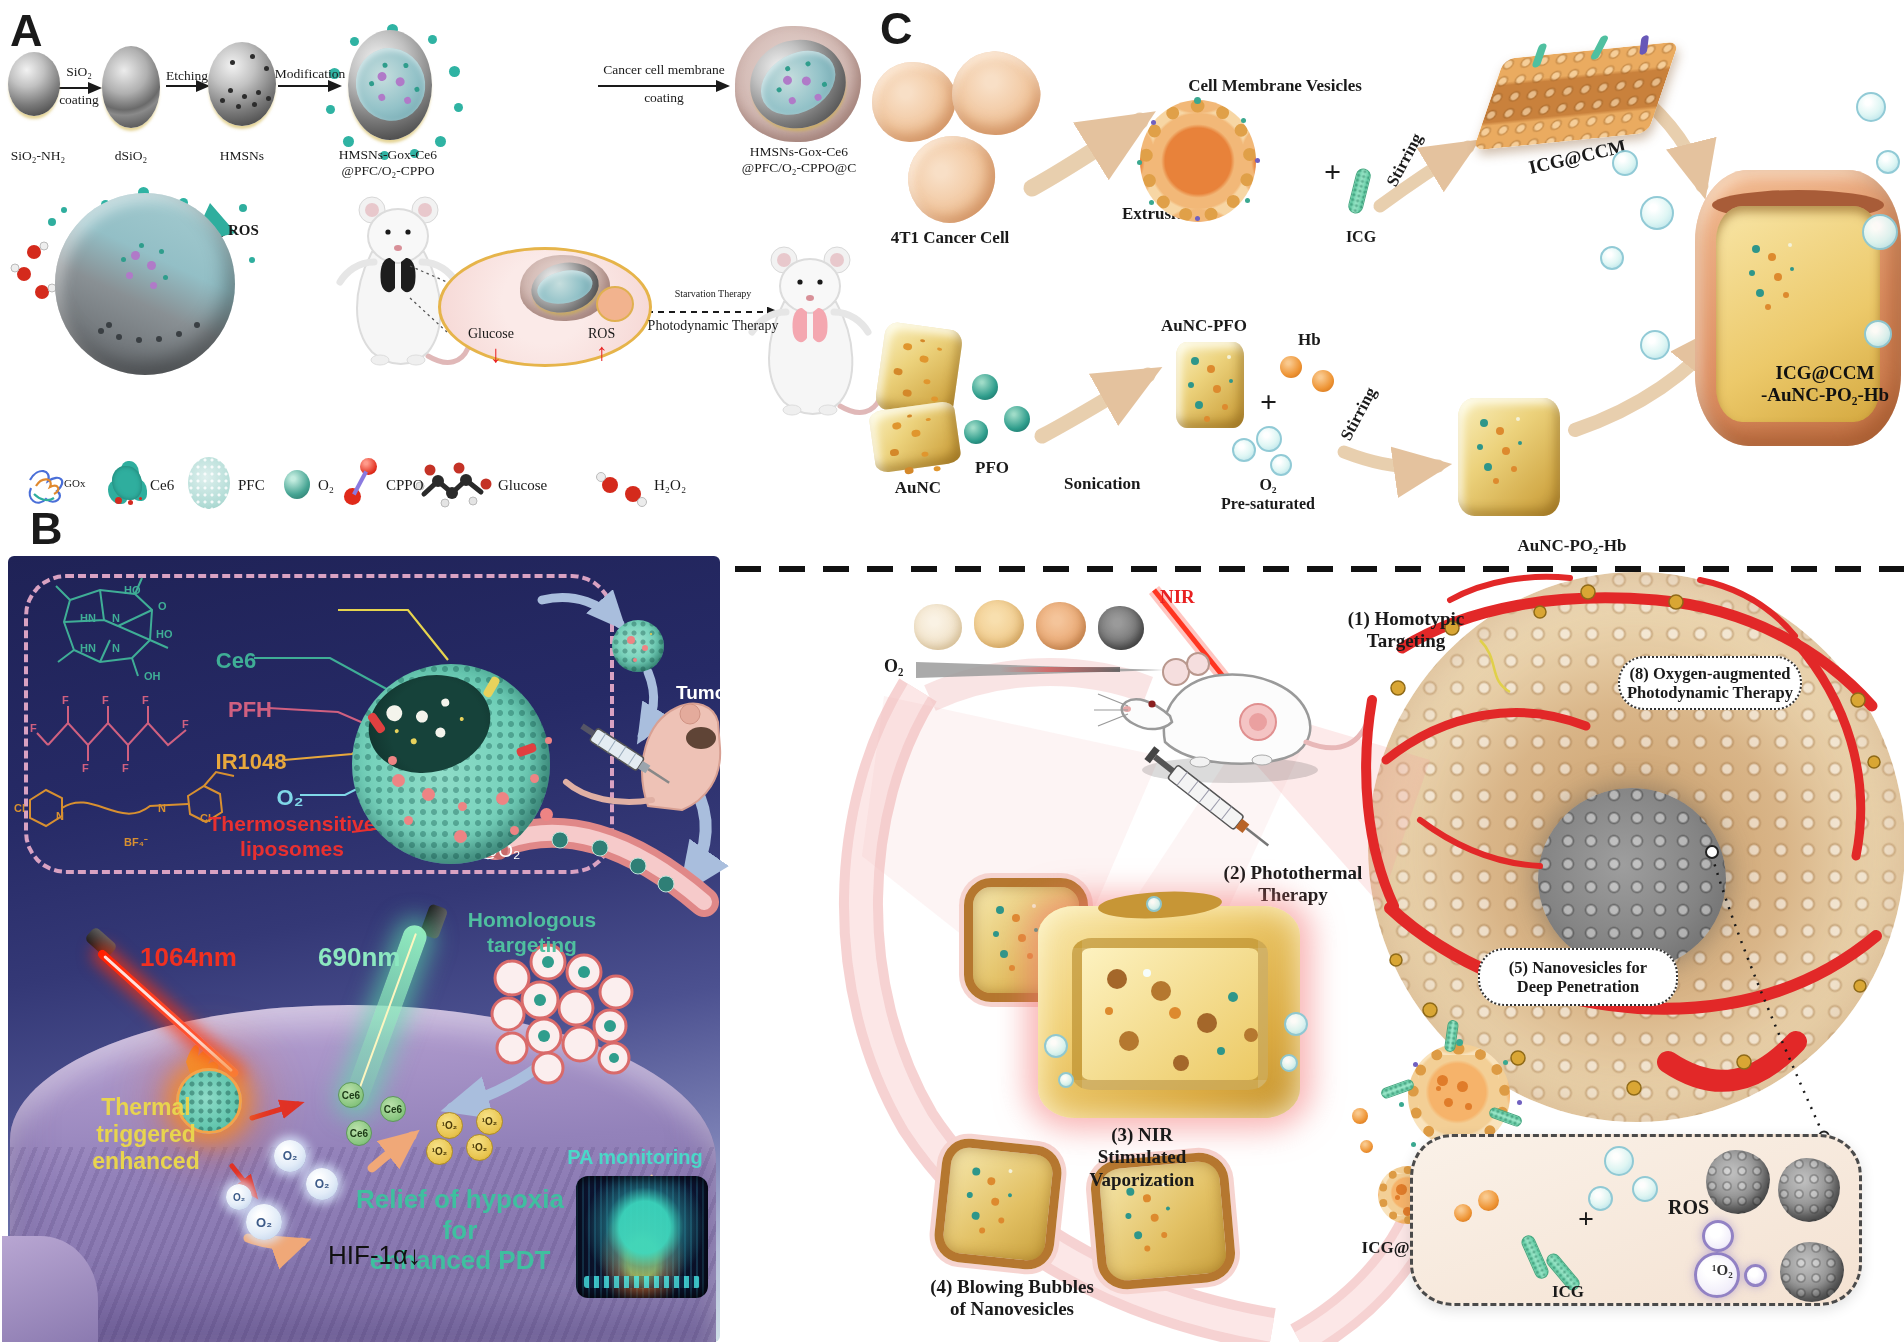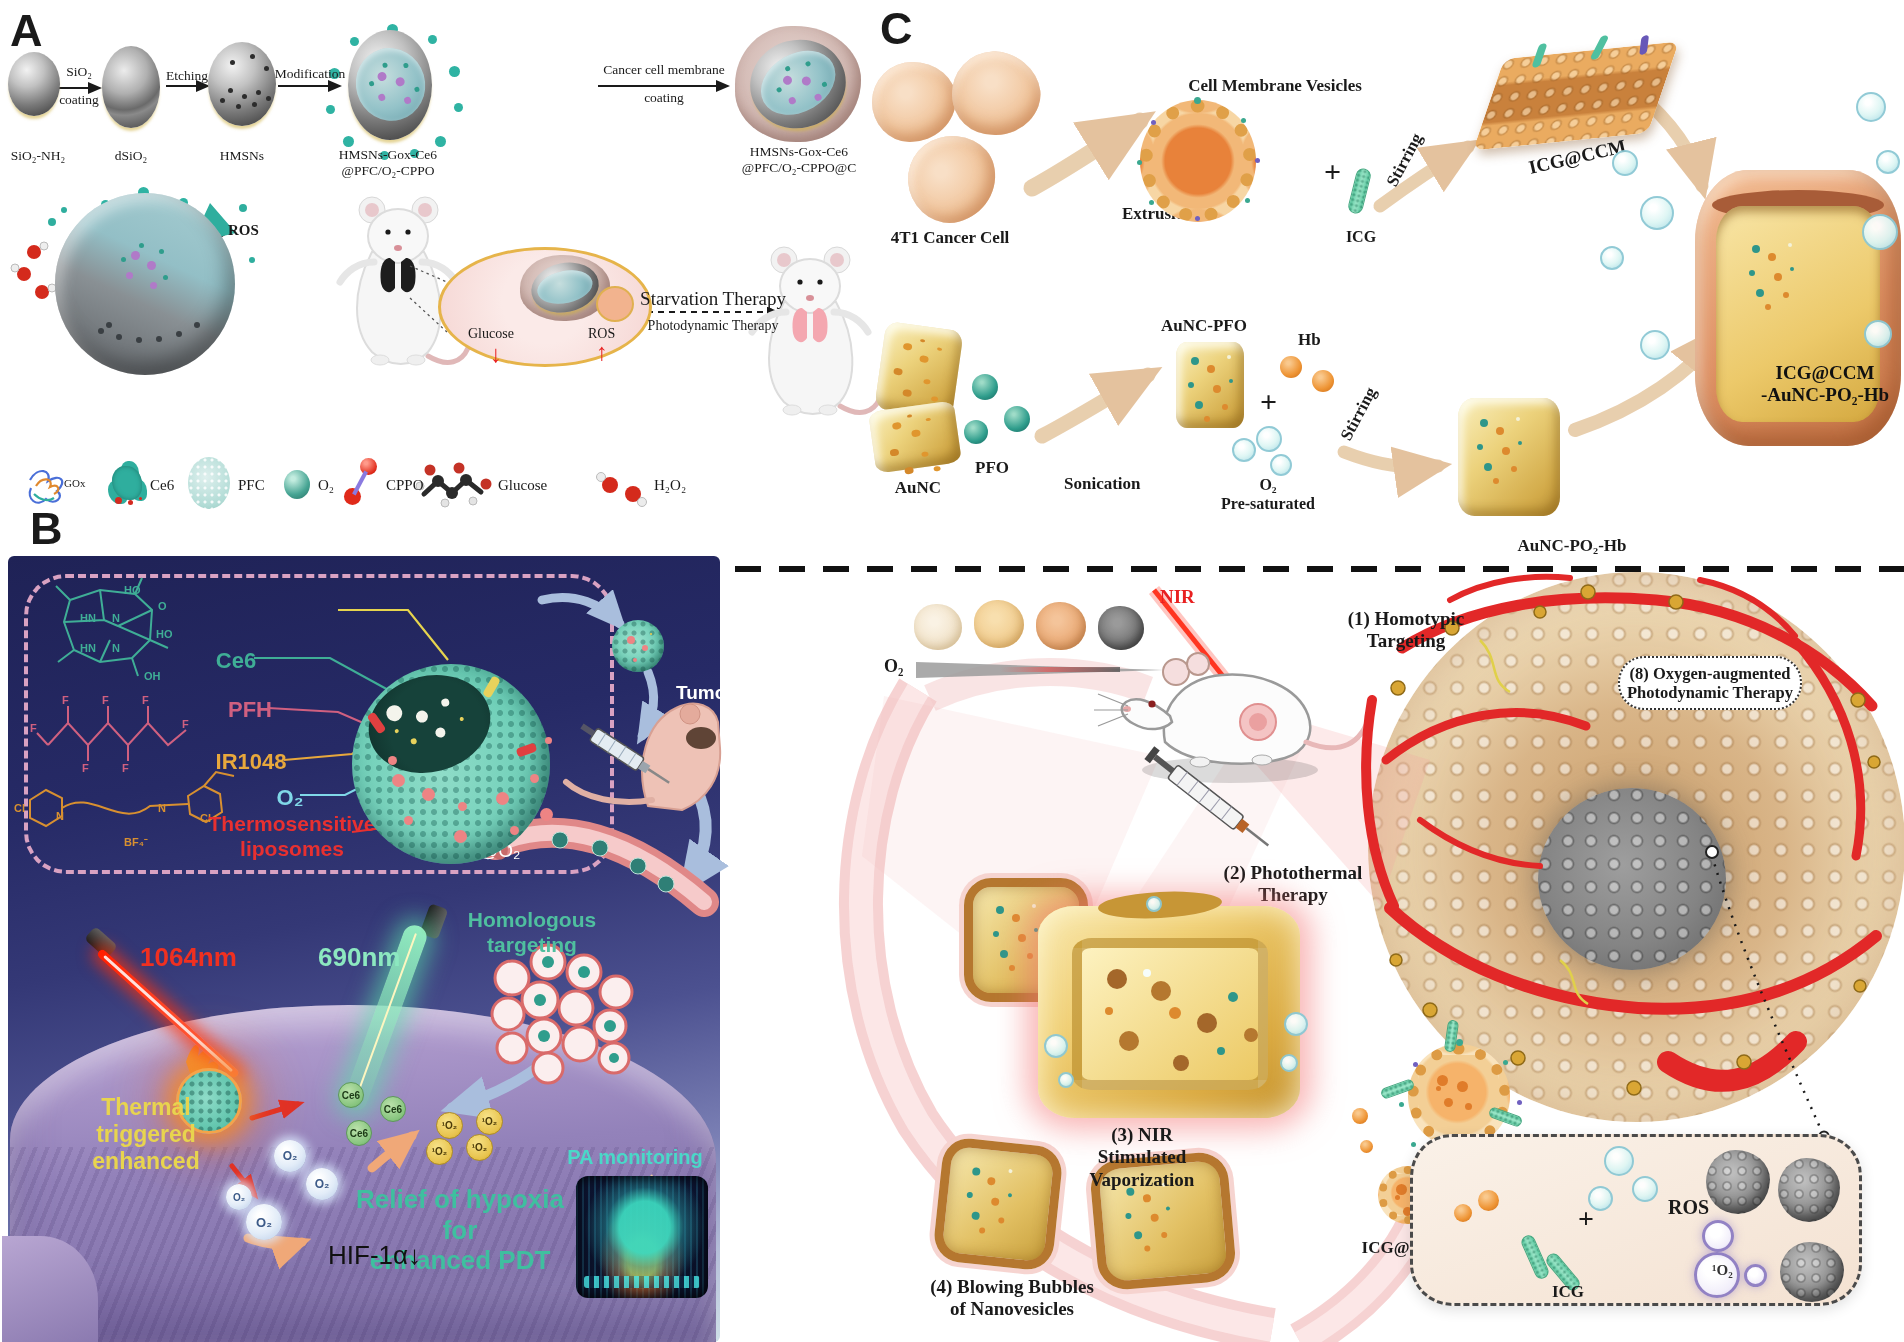--- a/index.html
+++ b/index.html
@@ -416,21 +416,21 @@
     <div class="sphA" style="left:12%;top:12%;width:76%;height:74%;transform:rotate(-12deg)">
         <div class="inner4" style="transform:rotate(0)"></div>
       </div>
   </div>
   <div class="ab" style="left:596px;top:286px;width:38px;height:36px;border-radius:50%;background:#f2b38e;border:2px solid #e0b050"></div>
   <div class="tx" style="left:468px;top:326px;width:54px;font-size:14px">Glucose</div>
   <div class="tx" style="left:588px;top:326px;width:38px;font-size:14px">ROS</div>
   <div class="tx b" style="left:490px;top:340px;font-size:24px;color:#e82020">↓</div>
   <div class="tx b" style="left:596px;top:338px;font-size:24px;color:#e82020">↑</div>
 
-  <div class="tx ctr" style="left:628px;top:288px;width:170px;font-size:19px">Starvation Therapy</div>
+  <div class="tx ctr" style="left:628px;top:288px;width:170px;font-size:10px">Starvation Therapy</div>
   <div class="tx ctr" style="left:622px;top:318px;width:182px;font-size:14px">Photodynamic Therapy</div>
 
   <div class="tx" style="left:64px;top:477px;font-size:11px">GOx</div>
   <div class="ce6i" style="left:112px;top:466px;width:30px;height:34px"></div>
   <div class="tx" style="left:150px;top:477px;font-size:15px">Ce6</div>
   <div class="ab pfc" style="left:188px;top:457px;width:42px;height:52px"></div>
   <div class="tx" style="left:238px;top:477px;font-size:15px">PFC</div>
   <div class="ab o2b" style="left:284px;top:470px;width:26px;height:29px"></div>
   <div class="tx" style="left:318px;top:477px;font-size:15px">O₂</div>
   <div class="cppo" style="left:344px;top:458px;width:36px;height:50px"></div>
@@ -589,20 +589,24 @@
 
   <div class="tx b" style="left:1160px;top:586px;font-size:19px;color:#e82020">NIR</div>
   <div class="tx b ctr" style="left:1336px;top:608px;width:140px;font-size:19px">(1) Homotypic
 Targeting</div>
   <div class="boxW" style="left:1618px;top:656px;width:184px;height:54px">
       <span class="tx b ctr" style="position:static;font-size:16.5px">(8) Oxygen-augmented
 Photodynamic Therapy</span>
     </div>
   <div class="tx b ctr" style="left:1220px;top:862px;width:146px;font-size:19px">(2) Photothermal
 Therapy</div>
+  <div class="boxW" style="left:1478px;top:948px;width:200px;height:58px">
+      <span class="tx b ctr" style="position:static;font-size:16.5px">(5) Nanovesicles for
+Deep Penetration</span>
+    </div>
 
   <div class="ring cdots" style="left:964px;top:878px;width:124px;height:124px"></div>
   <div class="ring cdots" style="left:938px;top:1142px;width:120px;height:124px;transform:rotate(6deg)"></div>
   <div class="ring cdots" style="left:1094px;top:1156px;width:138px;height:130px;transform:rotate(-5deg)"></div>
 
   <div id="vapor"></div>
   <div class="ab" style="left:1098px;top:892px;width:124px;height:26px;border-radius:50%;background:#c79636;transform:rotate(-3deg)"></div>
   <div id="vaporF"></div>
   <div class="bub" style="left:1044px;top:1034px;width:24px;height:24px"></div>
   <div class="bub" style="left:1058px;top:1072px;width:16px;height:16px"></div>

